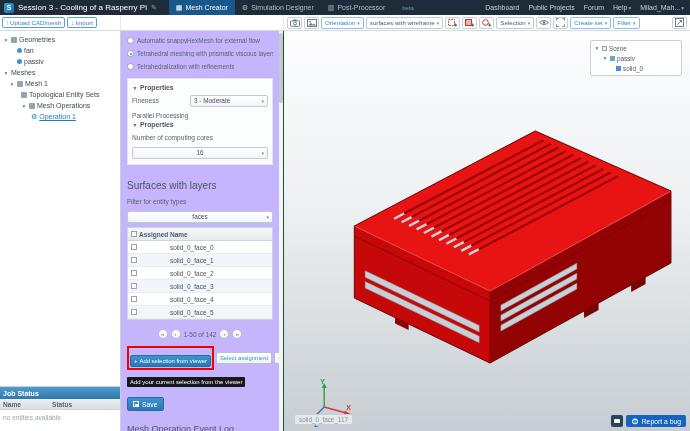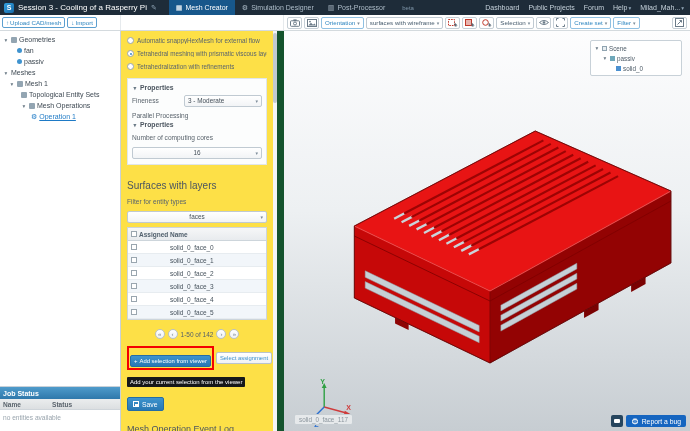--- a/index.html
+++ b/index.html
@@ -44,21 +44,21 @@
 .ticon.dot{width:5px;height:5px;border-radius:50%;background:#3f93cf;flex:0 0 5px;}
 .op-gear{font-size:7px;color:#1e7ac6;line-height:1;}
 .tree-row.selected .tlabel{color:#1e7ac6;text-decoration:underline;}
 .job-status{margin-top:auto;border-top:1px solid #c9d1d8;}
 .js-header{height:12px;background:linear-gradient(#4f9bcb,#2f78ab);color:#fff;font-size:7px;font-weight:bold;display:flex;align-items:center;padding:0 3px;}
 .js-cols{height:11px;display:flex;align-items:center;background:linear-gradient(#ebedee,#dcdfe1);font-size:6.6px;font-weight:bold;color:#5a646d;border-bottom:1px solid #cfd5da;}
 .js-col1{flex:0 0 52px;padding-left:3px;}
 .js-empty{font-size:6.6px;color:#9aa5ae;padding:4px 3px 10px;}
 
 
-.settings{flex:0 0 163px;border-right:7px solid #14532d;background:#fde047;position:relative;overflow:hidden;}
+.settings{flex:0 0 163px;border-right:1px solid #14532d;background:#c4b5fd;position:relative;overflow:hidden;}
 .settings-inner{padding:3px 10px 0 6px;}
 .radio-row{display:flex;align-items:center;gap:3px;height:13px;}
 .radio{width:7px;height:7px;border:1px solid #9aa6af;border-radius:50%;flex:0 0 7px;position:relative;background:#fff;}
 .radio.sel::after{content:"";position:absolute;inset:1.5px;border-radius:50%;background:#3a87c8;}
 .radio-label{font-size:6.3px;color:#5a646d;white-space:nowrap;overflow:hidden;}
 .prop-box{border:1px solid #e0e6ea;background:#fcfdfd;margin-top:5px;padding:3px 4px 5px;}
 .sec-head{display:flex;align-items:center;gap:2px;font-size:6.8px;font-weight:bold;color:#4c5660;height:11px;}
 .prop-row{display:flex;align-items:center;justify-content:space-between;height:15px;}
 .prop-label{font-size:6.6px;color:#5a646d;}
 .select-chip{display:inline-flex;align-items:center;justify-content:space-between;height:12px;border:1px solid #c0cad2;border-radius:2px;background:linear-gradient(#fff,#f2f4f6);padding:0 3px;font-size:6.4px;color:#45505a;}

